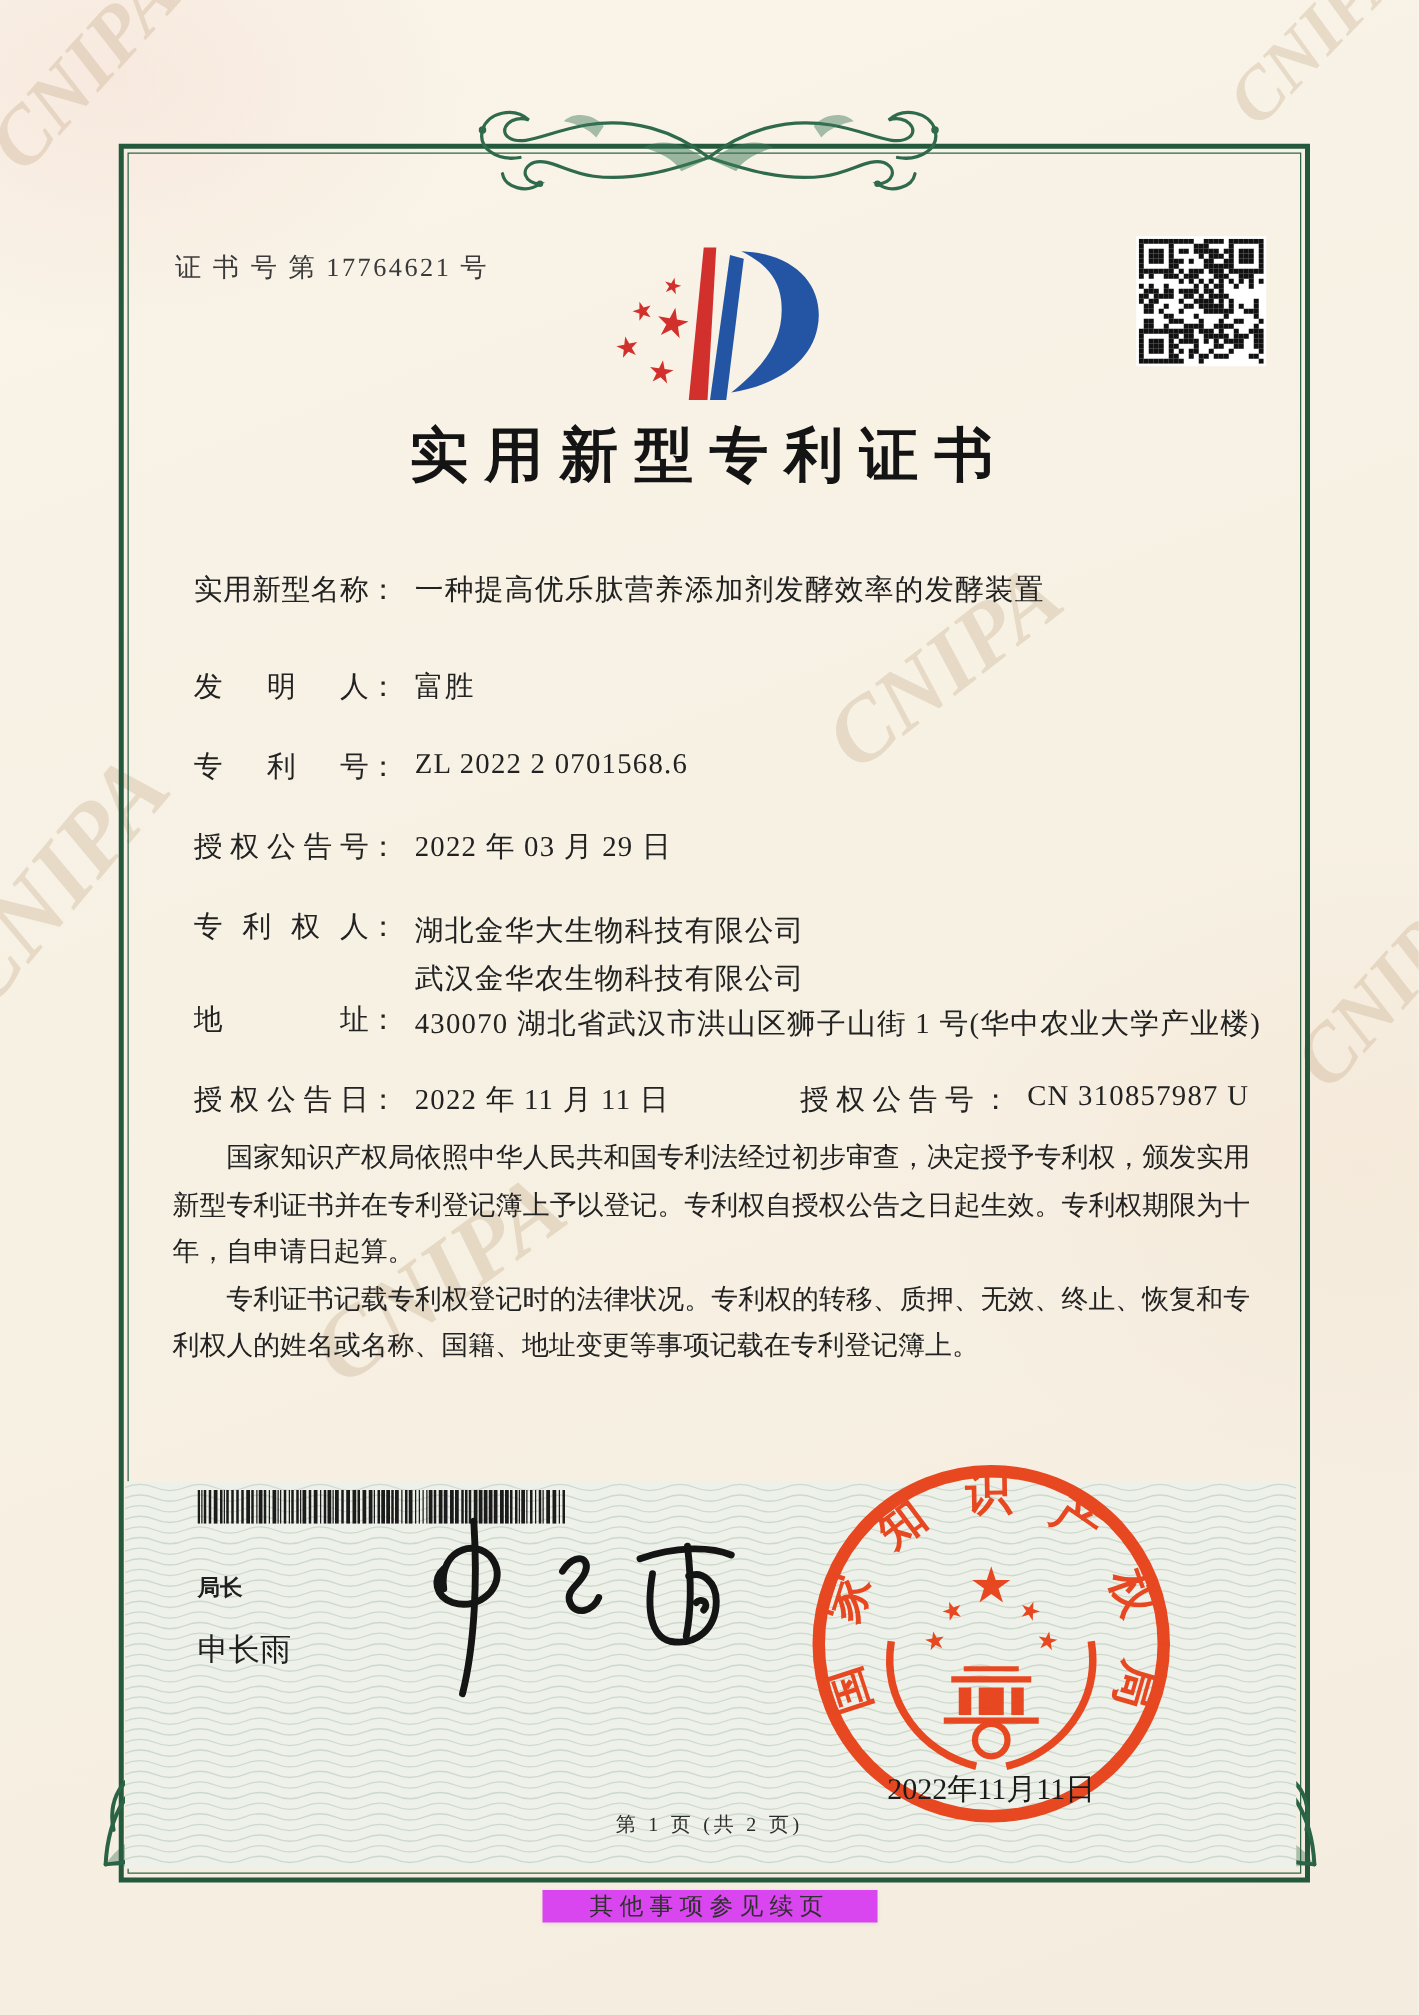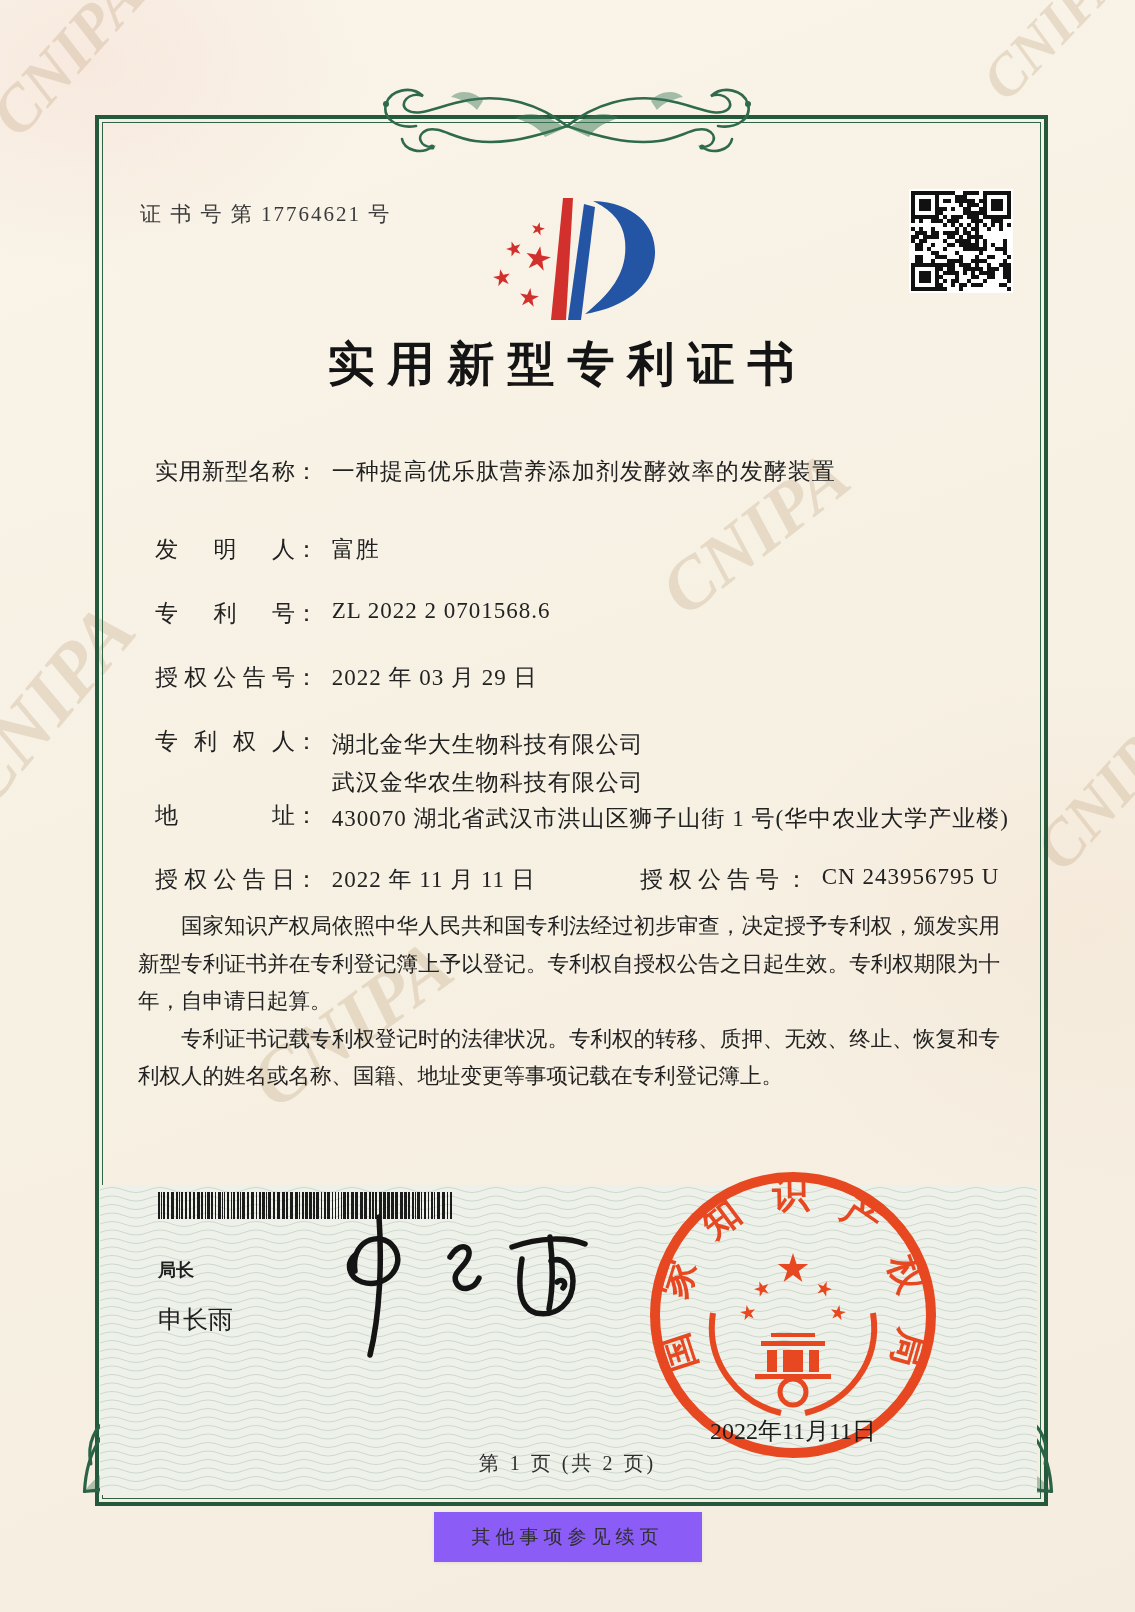--- a/index.html
+++ b/index.html
@@ -52,23 +52,23 @@
   .paras{left:138px;top:908px;width:862px;font-size:21.5px;line-height:37.5px;text-align:justify;color:#222;}
   .paras p{margin:0;text-indent:2em;}
   
   .band{left:100px;top:1185px;width:937px;height:310px;background:#eef1e9;overflow:hidden;}
   .band svg{position:absolute;left:0;top:0;}
   .barcode{left:158px;top:1192px;width:302px;height:27px;}
   .officer-title{left:158px;top:1258px;font-family:"Liberation Sans","DejaVu Sans",sans-serif;font-weight:700;font-size:18px;color:#1f1f1f;}
   .officer-name{left:158px;top:1303px;font-family:"Liberation Sans","DejaVu Sans",sans-serif;font-weight:400;font-size:25px;color:#1f1f1f;}
   .signature{left:300px;top:1203px;width:290px;height:165px;}
   .seal{left:643px;top:1165px;width:300px;height:300px;}
-  .page-indicator{left:0;top:1450px;width:1135px;text-align:center;font-size:20px;letter-spacing:3px;color:#2c2c2c;}
-  .cont-box{left:50%;top:1512px;transform:translateX(-50%);background:#8b5cf6;
-    padding:12px 38px;font-size:19px;letter-spacing:5px;color:#2f2f2f;box-shadow:0 1px 3px rgba(0,0,0,.08);}
+  .page-indicator{left:0;top:1450px;width:1135px;text-align:center;font-size:16px;letter-spacing:3px;color:#2c2c2c;}
+  .cont-box{left:50%;top:1512px;transform:translateX(-50%);background:#d946ef;
+    padding:0 38px;font-size:19px;letter-spacing:5px;color:#2f2f2f;box-shadow:0 1px 3px rgba(0,0,0,.08);}
 </style>
 </head>
 <body>
 
 <div class="page">
 
   <div class="watermark" style="left:-28px;top:18px;font-size:64px;transform:rotate(-48deg);">CNIPA</div>
   <div class="watermark" style="left:966px;top:-6px;font-size:58px;transform:rotate(-46deg);">CNIPA</div>
   <div class="watermark" style="left:648px;top:492px;font-size:72px;transform:rotate(-38deg);">CNIPA</div>
   <div class="watermark" style="left:-72px;top:660px;font-size:78px;transform:rotate(-50deg);">CNIPA</div>
@@ -485,21 +485,21 @@
   </div>
   <div class="abs field-row" style="top:800px">
     <span class="flabel">地址</span><span class="colon">：</span>
     <span class="fvalue wrap">430070  湖北省武汉市洪山区狮子山街 1 号(华中农业大学产业楼)</span>
   </div>
   <div class="abs field-row" style="top:864px">
     <span class="flabel">授权公告日</span><span class="colon">：</span>
     <span class="fvalue">2022 年 11 月 11 日</span>
     <span class="pair2">
       <span class="flabel2">授权公告号</span><span class="colon">：</span>
-      <span class="fvalue">CN 243956795 U</span>
+      <span class="fvalue">CN 310857987 U</span>
     </span>
   </div>
 
   <div class="abs paras">
     <p>国家知识产权局依照中华人民共和国专利法经过初步审查，决定授予专利权，颁发实用新型专利证书并在专利登记簿上予以登记。专利权自授权公告之日起生效。专利权期限为十年，自申请日起算。</p>
     <p>专利证书记载专利权登记时的法律状况。专利权的转移、质押、无效、终止、恢复和专利权人的姓名或名称、国籍、地址变更等事项记载在专利登记簿上。</p>
   </div>
 
   <div class="abs band">
     <svg id="waves" width="937" height="310">

